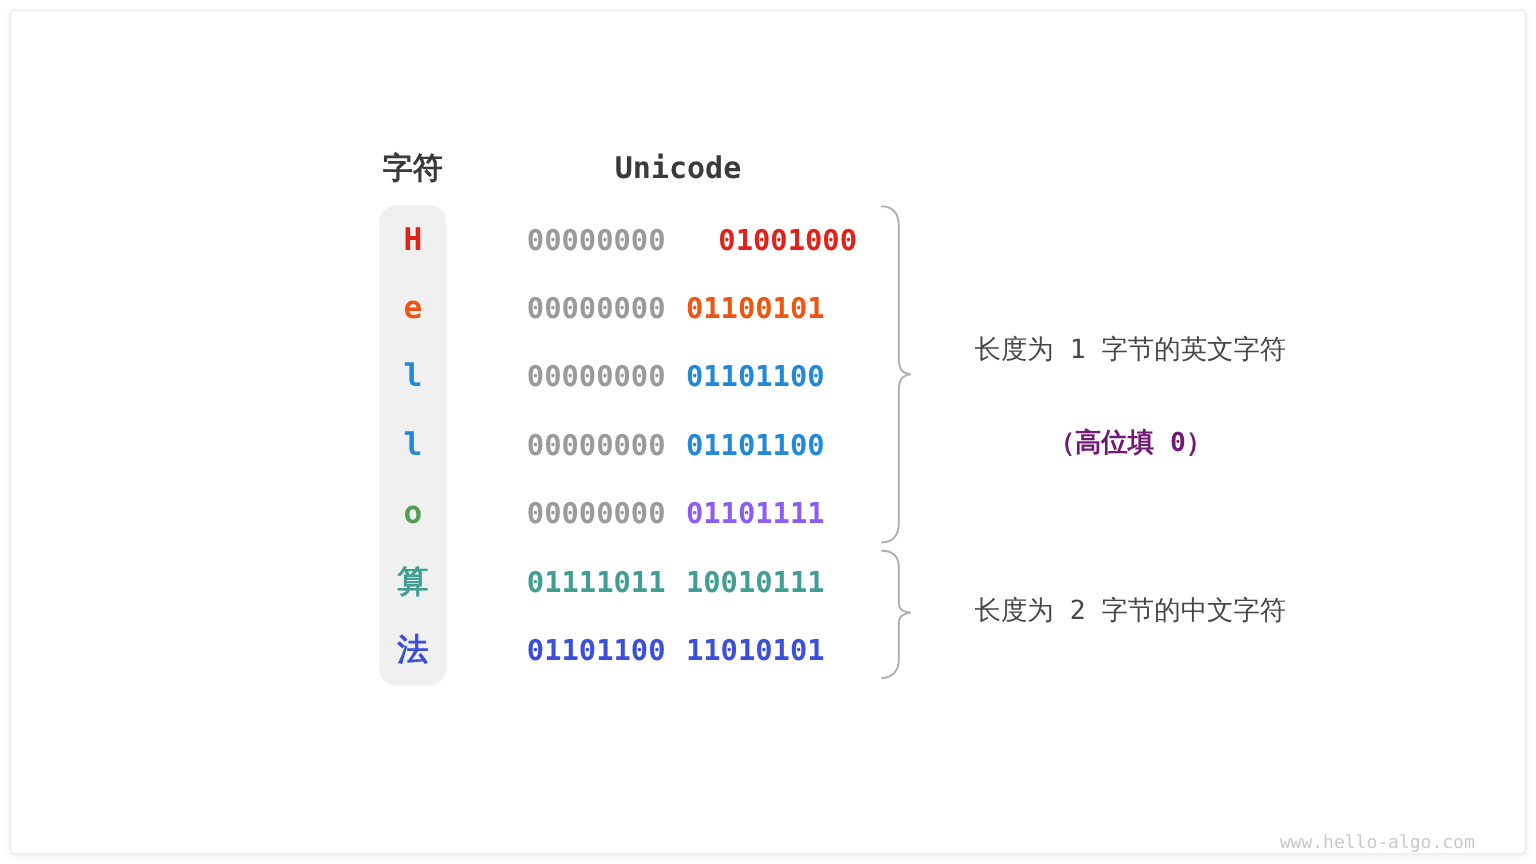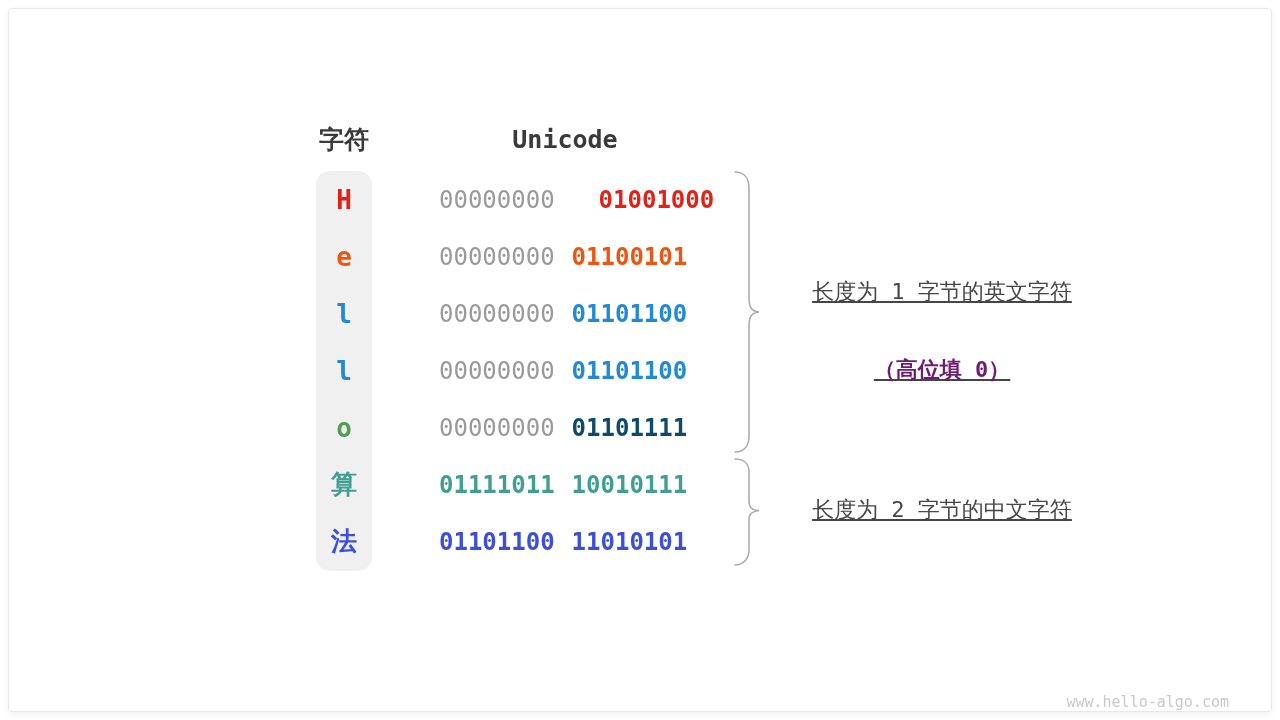--- a/index.html
+++ b/index.html
@@ -27,25 +27,25 @@
   .row{display:flex;align-items:center;height:57px;}
   .char-cell{
     width:56px;text-align:center;font-weight:bold;font-size:26px;
     font-family:"DejaVu Sans Mono","DejaVu Sans",monospace;
   }
   .bin{
     margin-left:67px;display:flex;gap:17px;
     font-family:"DejaVu Sans Mono","Liberation Mono",monospace;
     font-size:24px;font-weight:bold;white-space:pre;
   }
-  .byte.dim{font-weight:normal;}
+  .byte.dim{font-weight:bold;}
   .brace{position:absolute;}
   .anno{
     position:absolute;left:758px;width:350px;text-align:center;
-    font-size:22px;color:#464646;line-height:39px;text-decoration:underline;
+    font-size:22px;color:#464646;line-height:39px;
   }
   .anno .sub{color:#701a75;font-weight:bold;margin-top:39px;}
   .anno .num{font-family:"DejaVu Sans Mono","Liberation Mono",monospace;}
   .anno-en{top:263px;}
   .anno-cn{top:481px;}
   .watermark{
     position:absolute;top:668px;right:42px;
     font-family:"DejaVu Sans Mono","Liberation Mono",monospace;
     font-size:15px;color:#c9c9c9;margin-top:16px;
   }
@@ -91,21 +91,21 @@
       <div class="bin">
         <span class="byte dim" style="color: rgb(154, 154, 154);">00000000</span>
         <span class="byte" style="color: rgb(34, 137, 216);">01101100</span>
       </div>
     </div>
 
     <div class="row">
       <div class="char-cell" style="color: rgb(79, 158, 82);">o</div>
       <div class="bin">
         <span class="byte dim" style="color: rgb(154, 154, 154);">00000000</span>
-        <span class="byte" style="color: #0c4a6e;">01101111</span>
+        <span class="byte" style="color: #8b5cf6;">01101111</span>
       </div>
     </div>
 
     <div class="row">
       <div class="char-cell" style="color: rgb(66, 158, 147);">算</div>
       <div class="bin">
         <span class="byte" style="color: rgb(66, 158, 147);">01111011</span>
         <span class="byte" style="color: rgb(66, 158, 147);">10010111</span>
       </div>
     </div>

